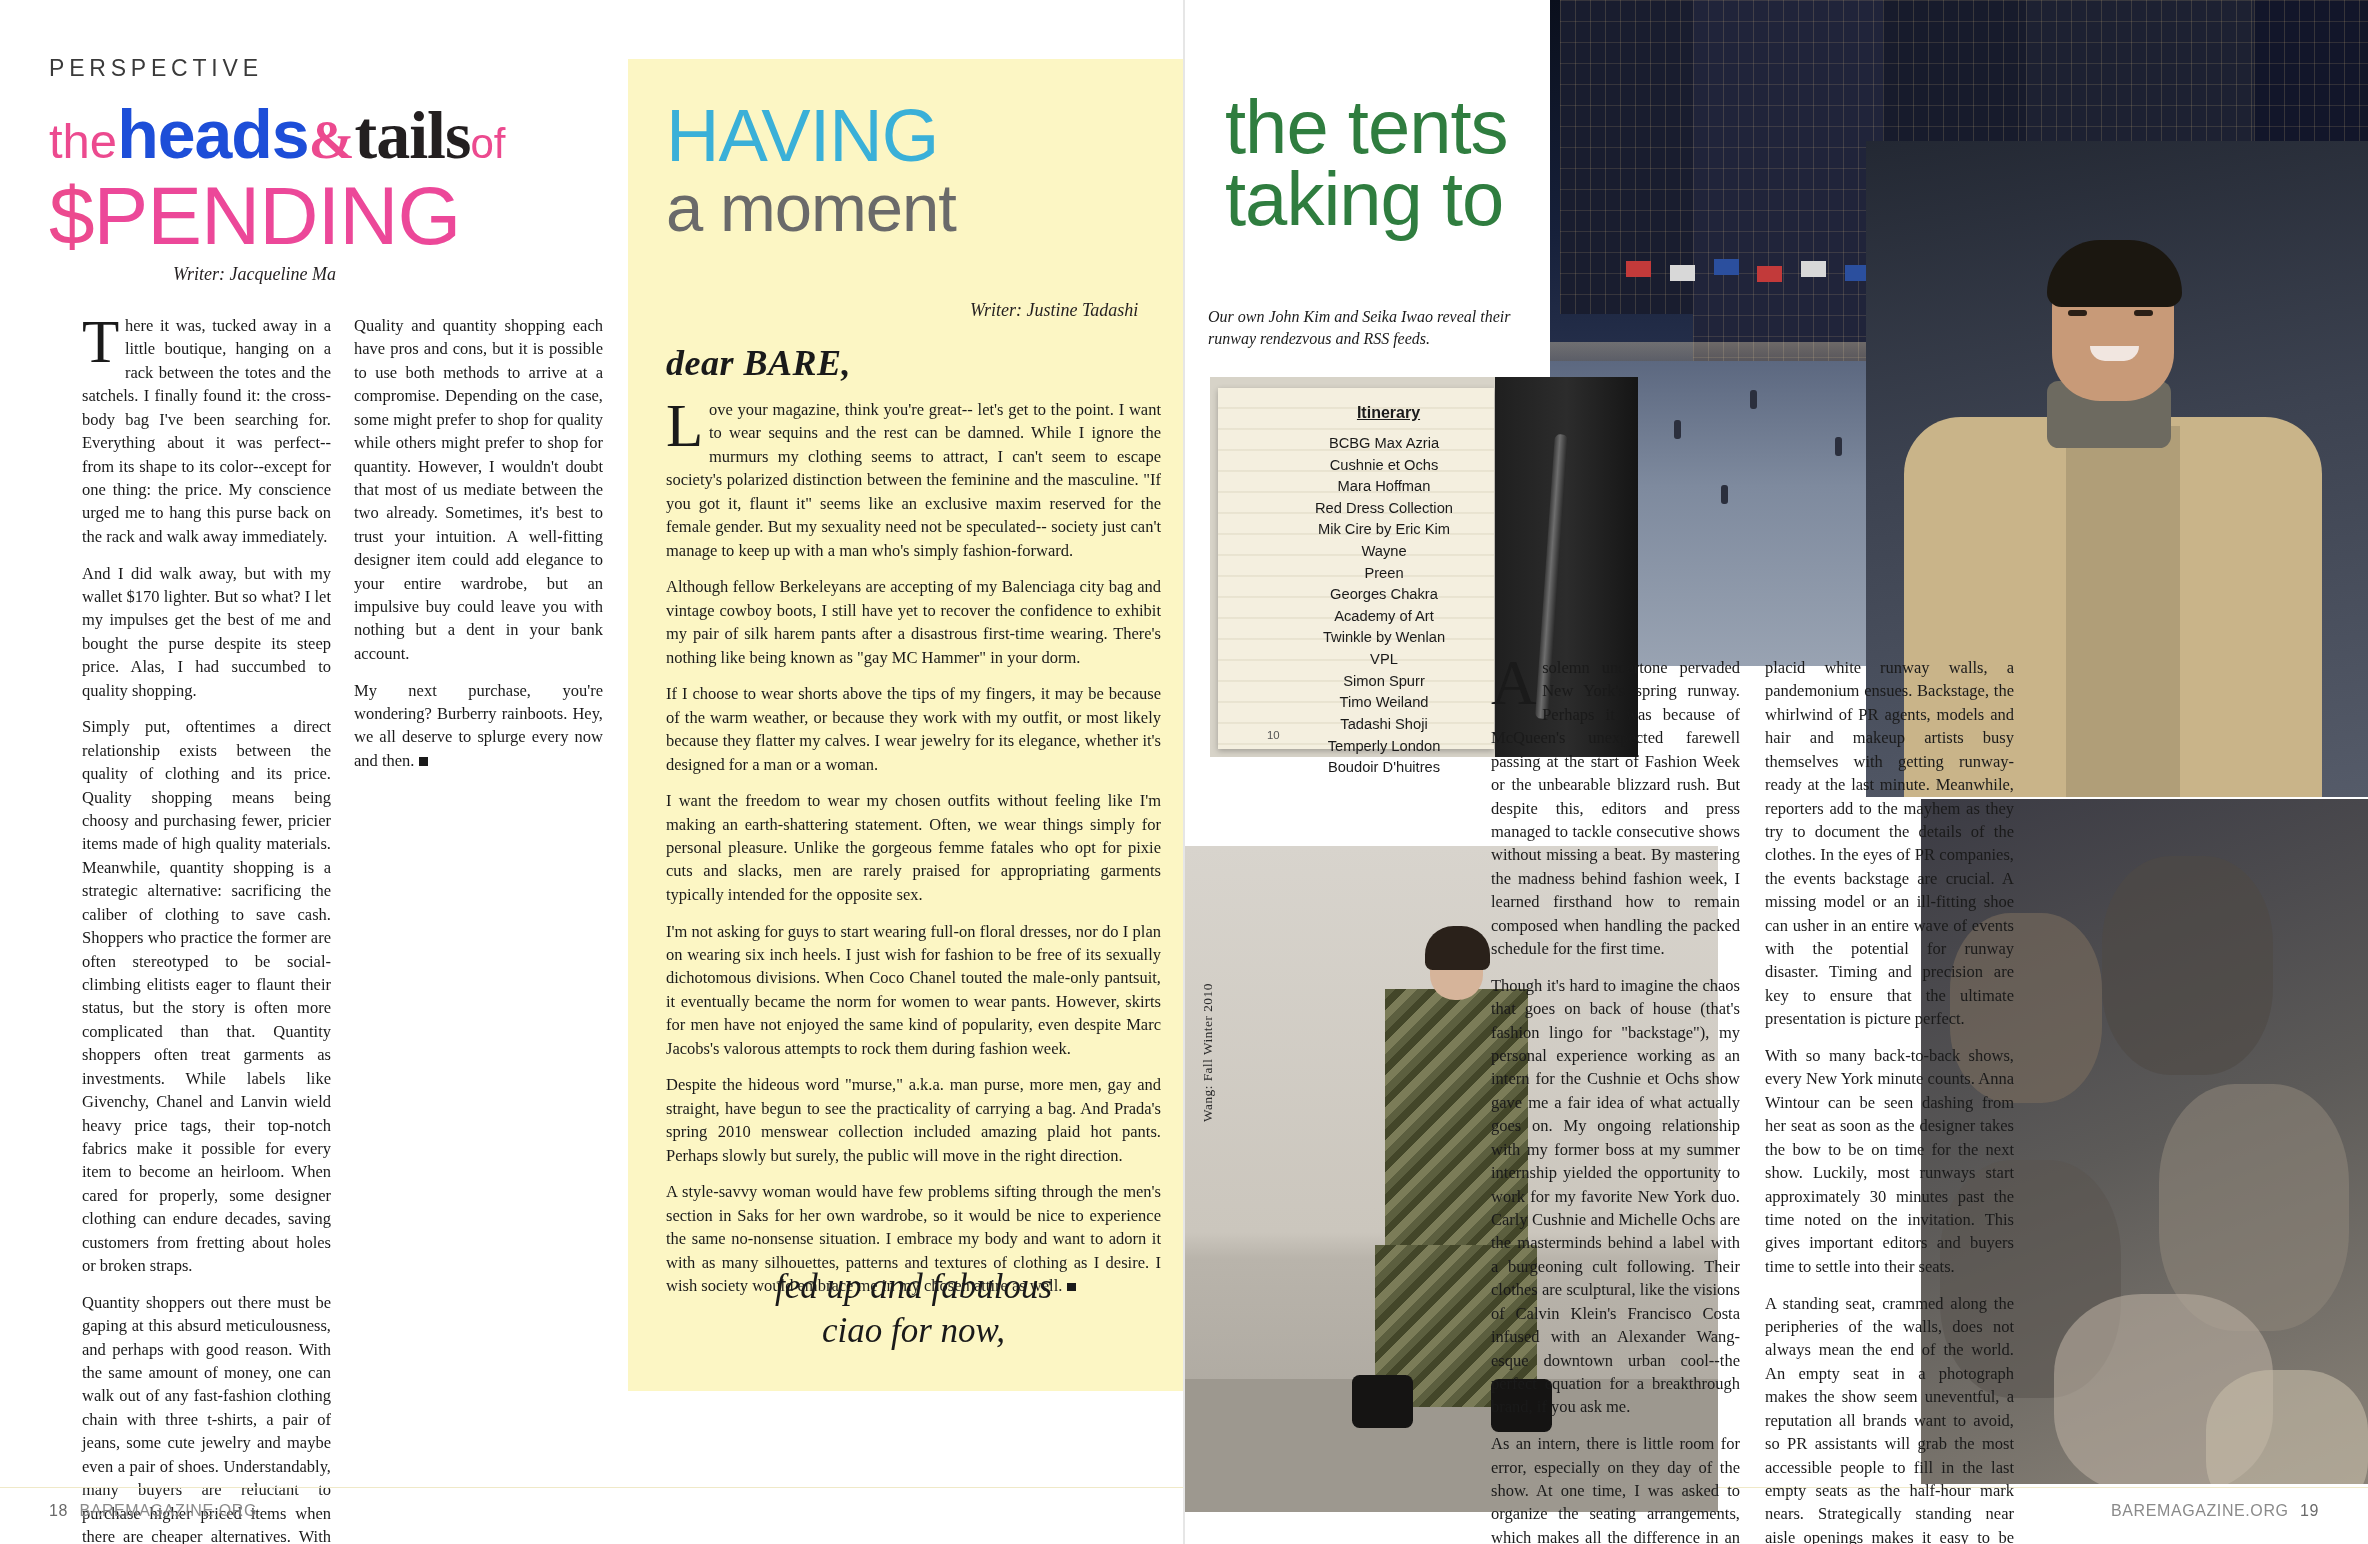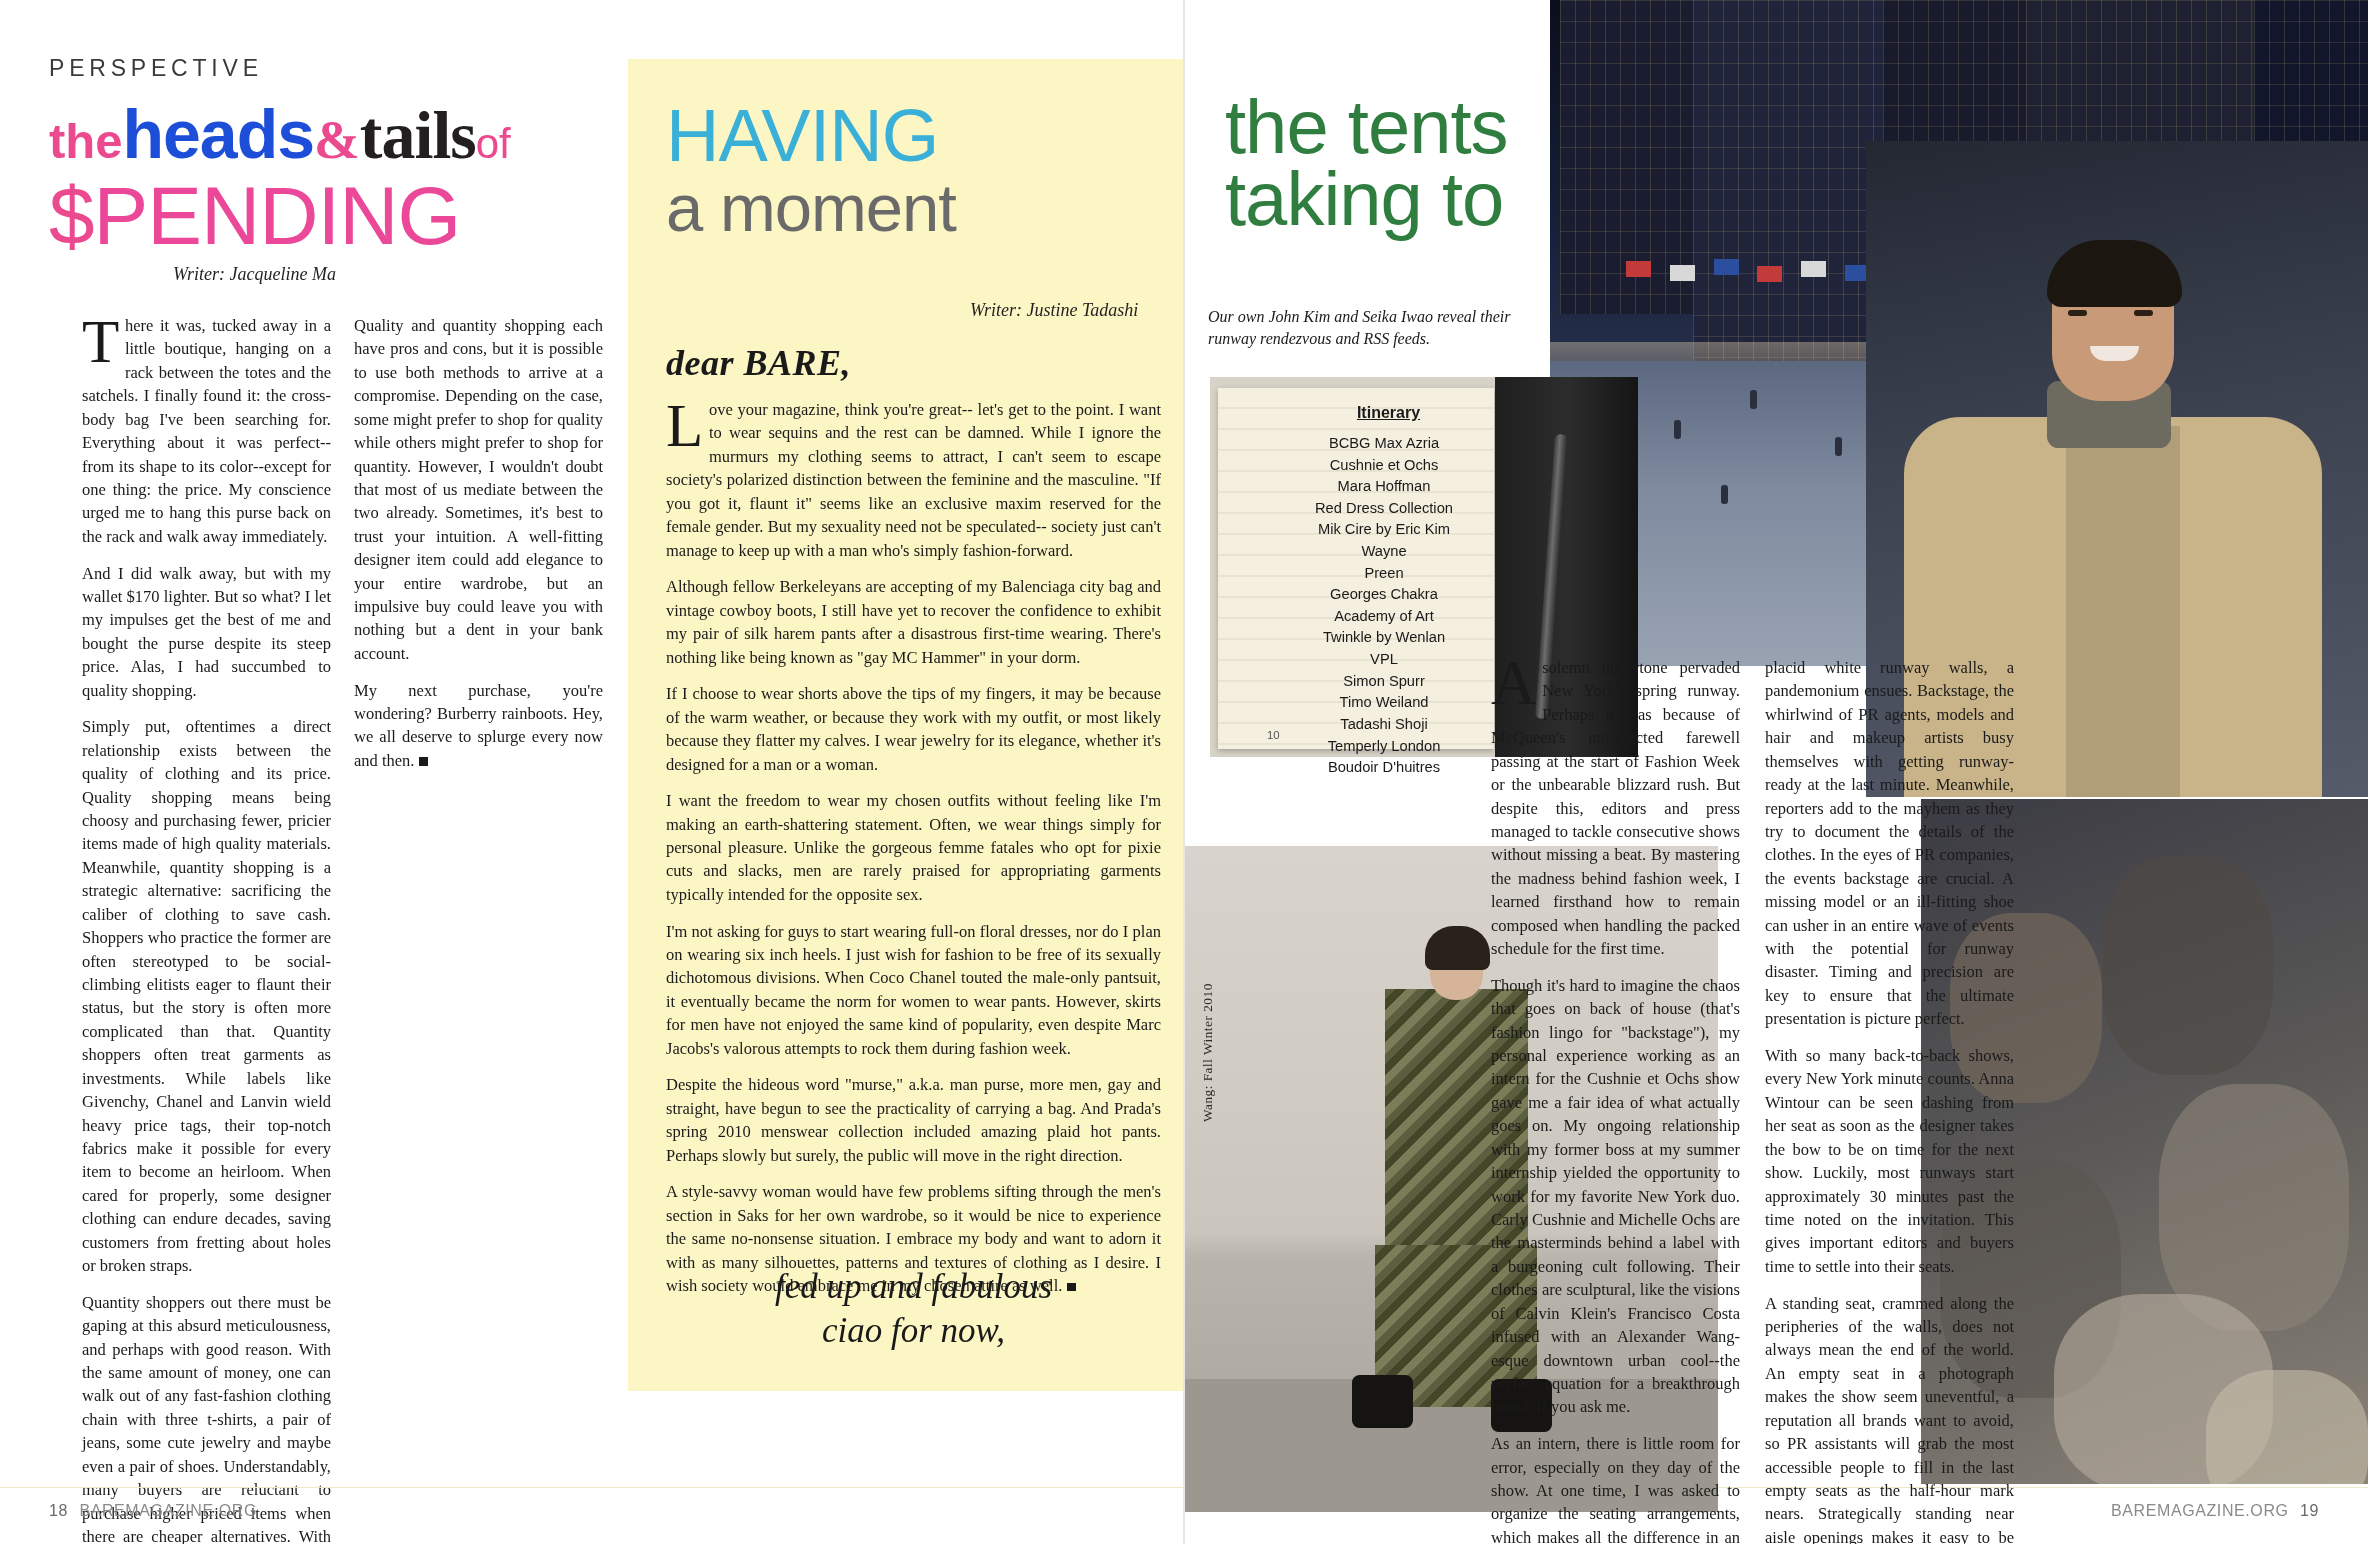--- a/index.html
+++ b/index.html
@@ -28,21 +28,21 @@
   }
   .kicker-left { left: 49px; top: 55px; }
   .kicker-right { right: 49px; top: 55px; }
 
   
   .head-block { position: absolute; left: 49px; top: 95px; width: 552px; }
   .head-line1 {
     font-family: "Liberation Serif", serif; font-size: 0; white-space: nowrap;
   }
   .h-the {
-    font-family: "Liberation Sans", sans-serif; font-weight: 700; font-size: 49px;
+    font-family: "Liberation Sans", sans-serif; font-weight: 400; font-size: 49px;
     color: #ec4a8f; vertical-align: baseline; margin-top: 16px;
   }
   .h-heads {
     font-family: Liberation Sans, sans-serif; font-weight: 700; font-size: 68px;
     color: #1d4ed8; letter-spacing: -1px;
   }
   .h-amp {
     font-family: "Liberation Serif", serif; font-weight: 700; font-size: 55px;
     color: #ec4a8f;
   }

